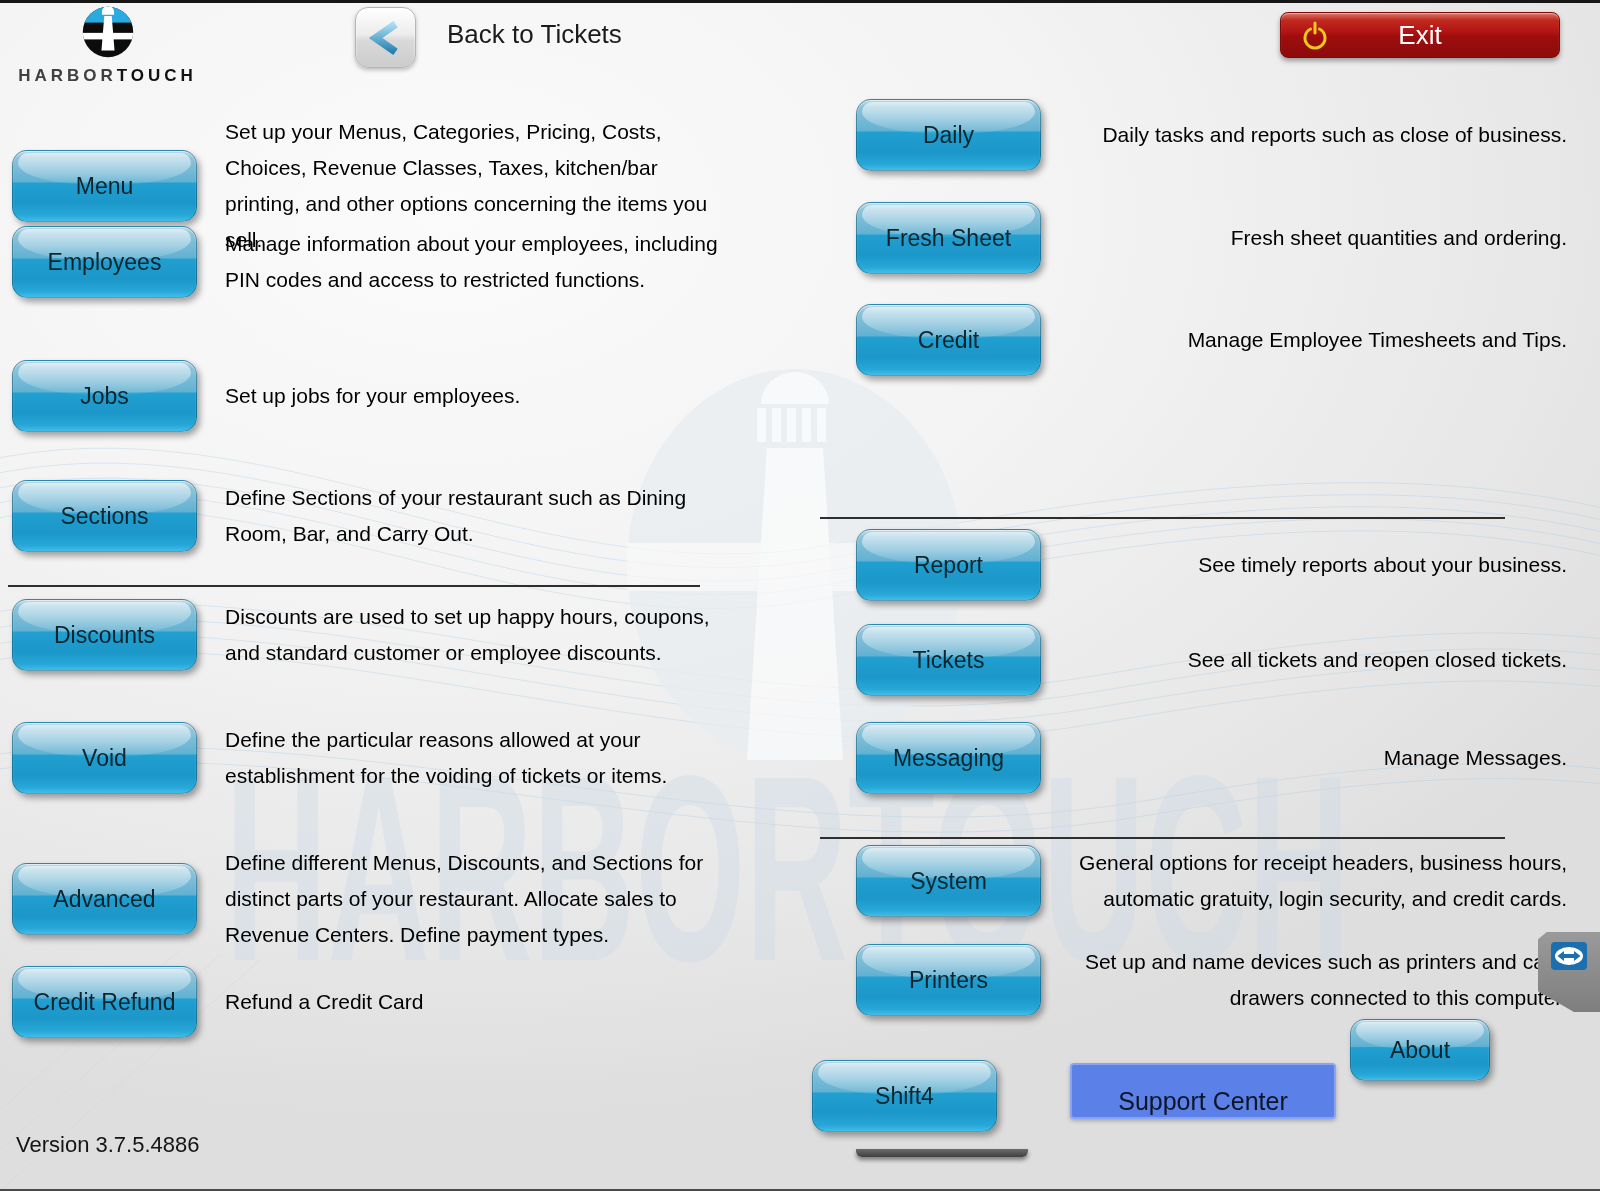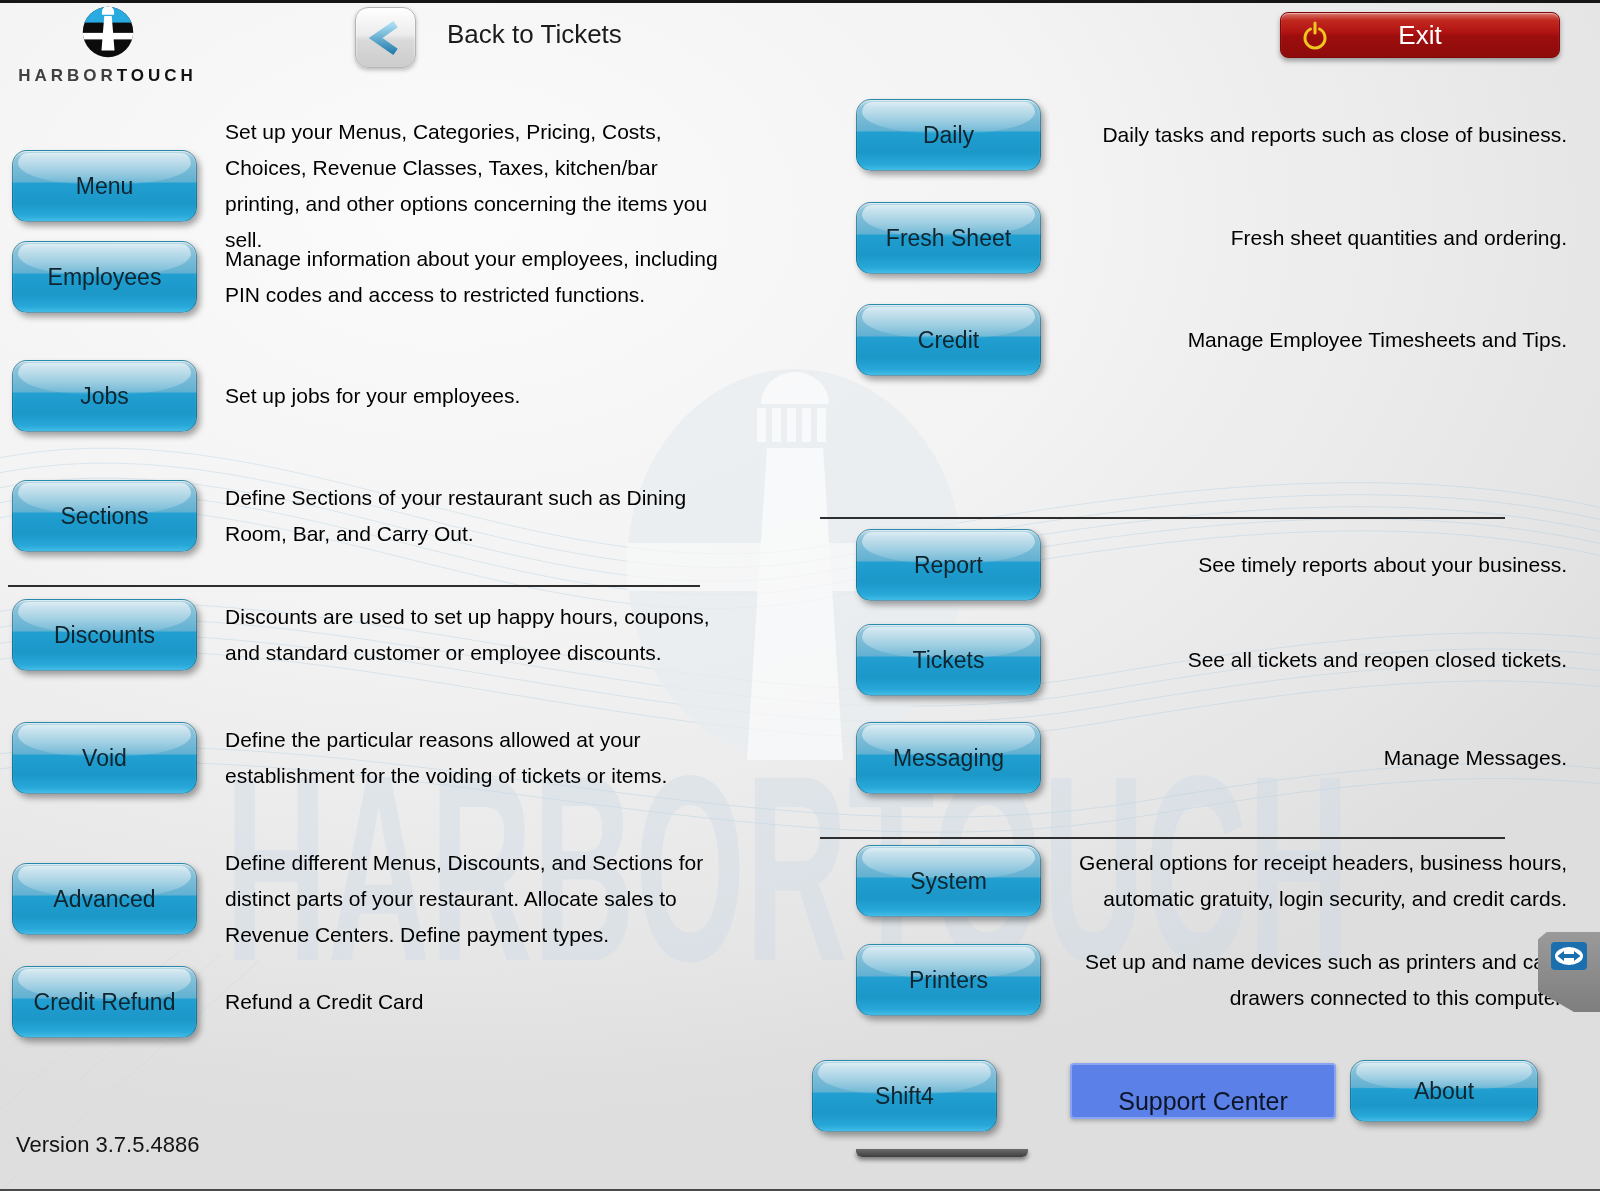--- a/index.html
+++ b/index.html
@@ -68,21 +68,21 @@
   .divider{position:absolute;height:2px;background:#2e2e2e;z-index:1;}
 
   
   .supportbtn{
     position:absolute;left:1070px;top:1063px;width:266px;height:56px;z-index:2;cursor:pointer;
     background:#5b80e8;border:2px solid #89a4f2;border-radius:4px;
     box-shadow:0 2px 4px rgba(0,0,0,.25);
     display:flex;align-items:flex-end;justify-content:center;
     font-size:25px;color:#0c1526;font-family:inherit;
   }
-  .aboutbtn{left:1350px;top:1060px;position:absolute;width:188px;height:62px;z-index:2;}
+  .aboutbtn{left:1350px;top:1019px;position:absolute;width:140px;height:62px;z-index:2;}
   .aboutbtn .lbl{font-size:23px;}
   .shift4btn{position:absolute;left:812px;top:1060px;z-index:2;}
   .version{position:absolute;left:16px;top:1132px;font-size:22px;color:#141414;z-index:2;}
 
   
   .tv-tab{
     position:absolute;right:0;top:932px;width:62px;height:80px;z-index:3;
     background:linear-gradient(180deg,#9a9a9a,#7e7e7e);
     clip-path:polygon(14% 0,100% 0,100% 100%,58% 100%,0 74%,0 9%);
     box-shadow:-2px 2px 4px rgba(0,0,0,.3);
@@ -182,21 +182,21 @@
   </span>
   <span class="lbl">Exit</span>
 </button>
 
 <div class="row left-col" style="top:114px">
   <button class="tealbtn">
       <span class="lbl">Menu</span>
     </button>
   <div class="desc">Set up your Menus, Categories, Pricing, Costs, Choices, Revenue Classes, Taxes, kitchen/bar printing, and other options concerning the items you sell.</div>
 </div>
-<div class="row left-col" style="top:241px">
+<div class="row left-col" style="top:226px">
   <button class="tealbtn">
       <span class="lbl">Employees</span>
     </button>
   <div class="desc">Manage information about your employees, including PIN codes and access to restricted functions.</div>
 </div>
 <div class="row left-col" style="top:360px">
   <button class="tealbtn">
       <span class="lbl">Jobs</span>
     </button>
   <div class="desc">Set up jobs for your employees.</div>

